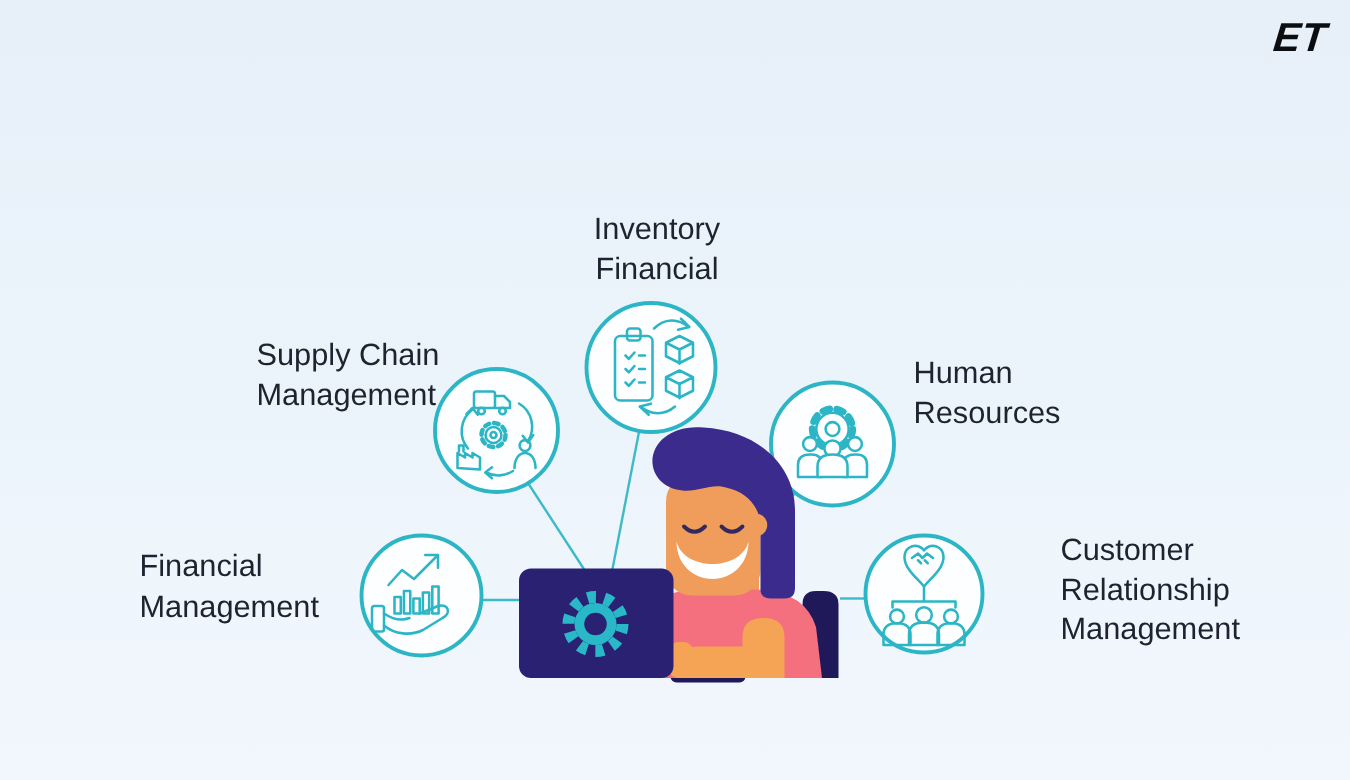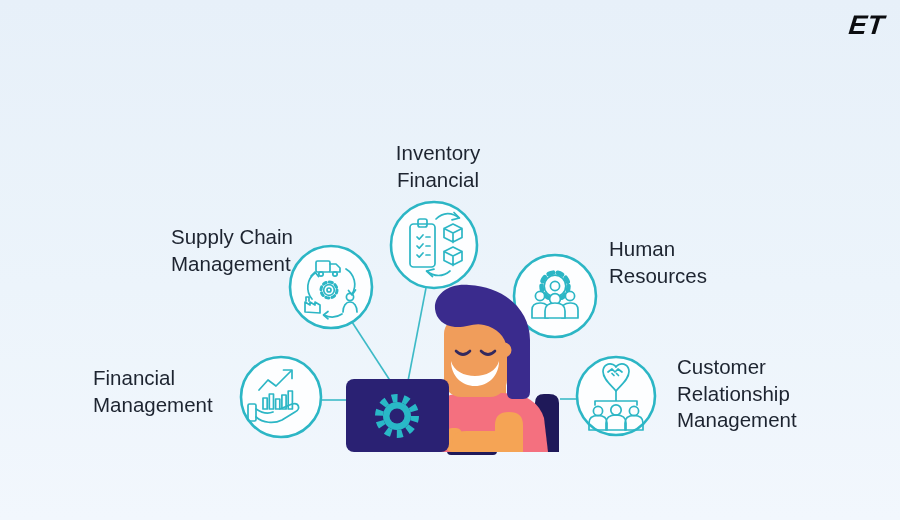--- a/index.html
+++ b/index.html
@@ -153,17 +153,17 @@
   </svg>
 
   <div class="node-label centered" style="left:353px;top:140px;width:170px;">Inventory
 Financial</div>
   <div class="node-label" style="left:139px;top:224px;margin-left:32px;">Supply Chain
 Management</div>
   <div class="node-label" style="left:609px;top:236px;">Human
 Resources</div>
   <div class="node-label" style="left:93px;top:365px;">Financial
 Management</div>
-  <div class="node-label" style="left:677px;top:354px;">Customer
+  <div class="node-label" style="left:707px;top:354px;">Customer
 Relationship
 Management</div>
 
 </div>
 
 </body></html>

